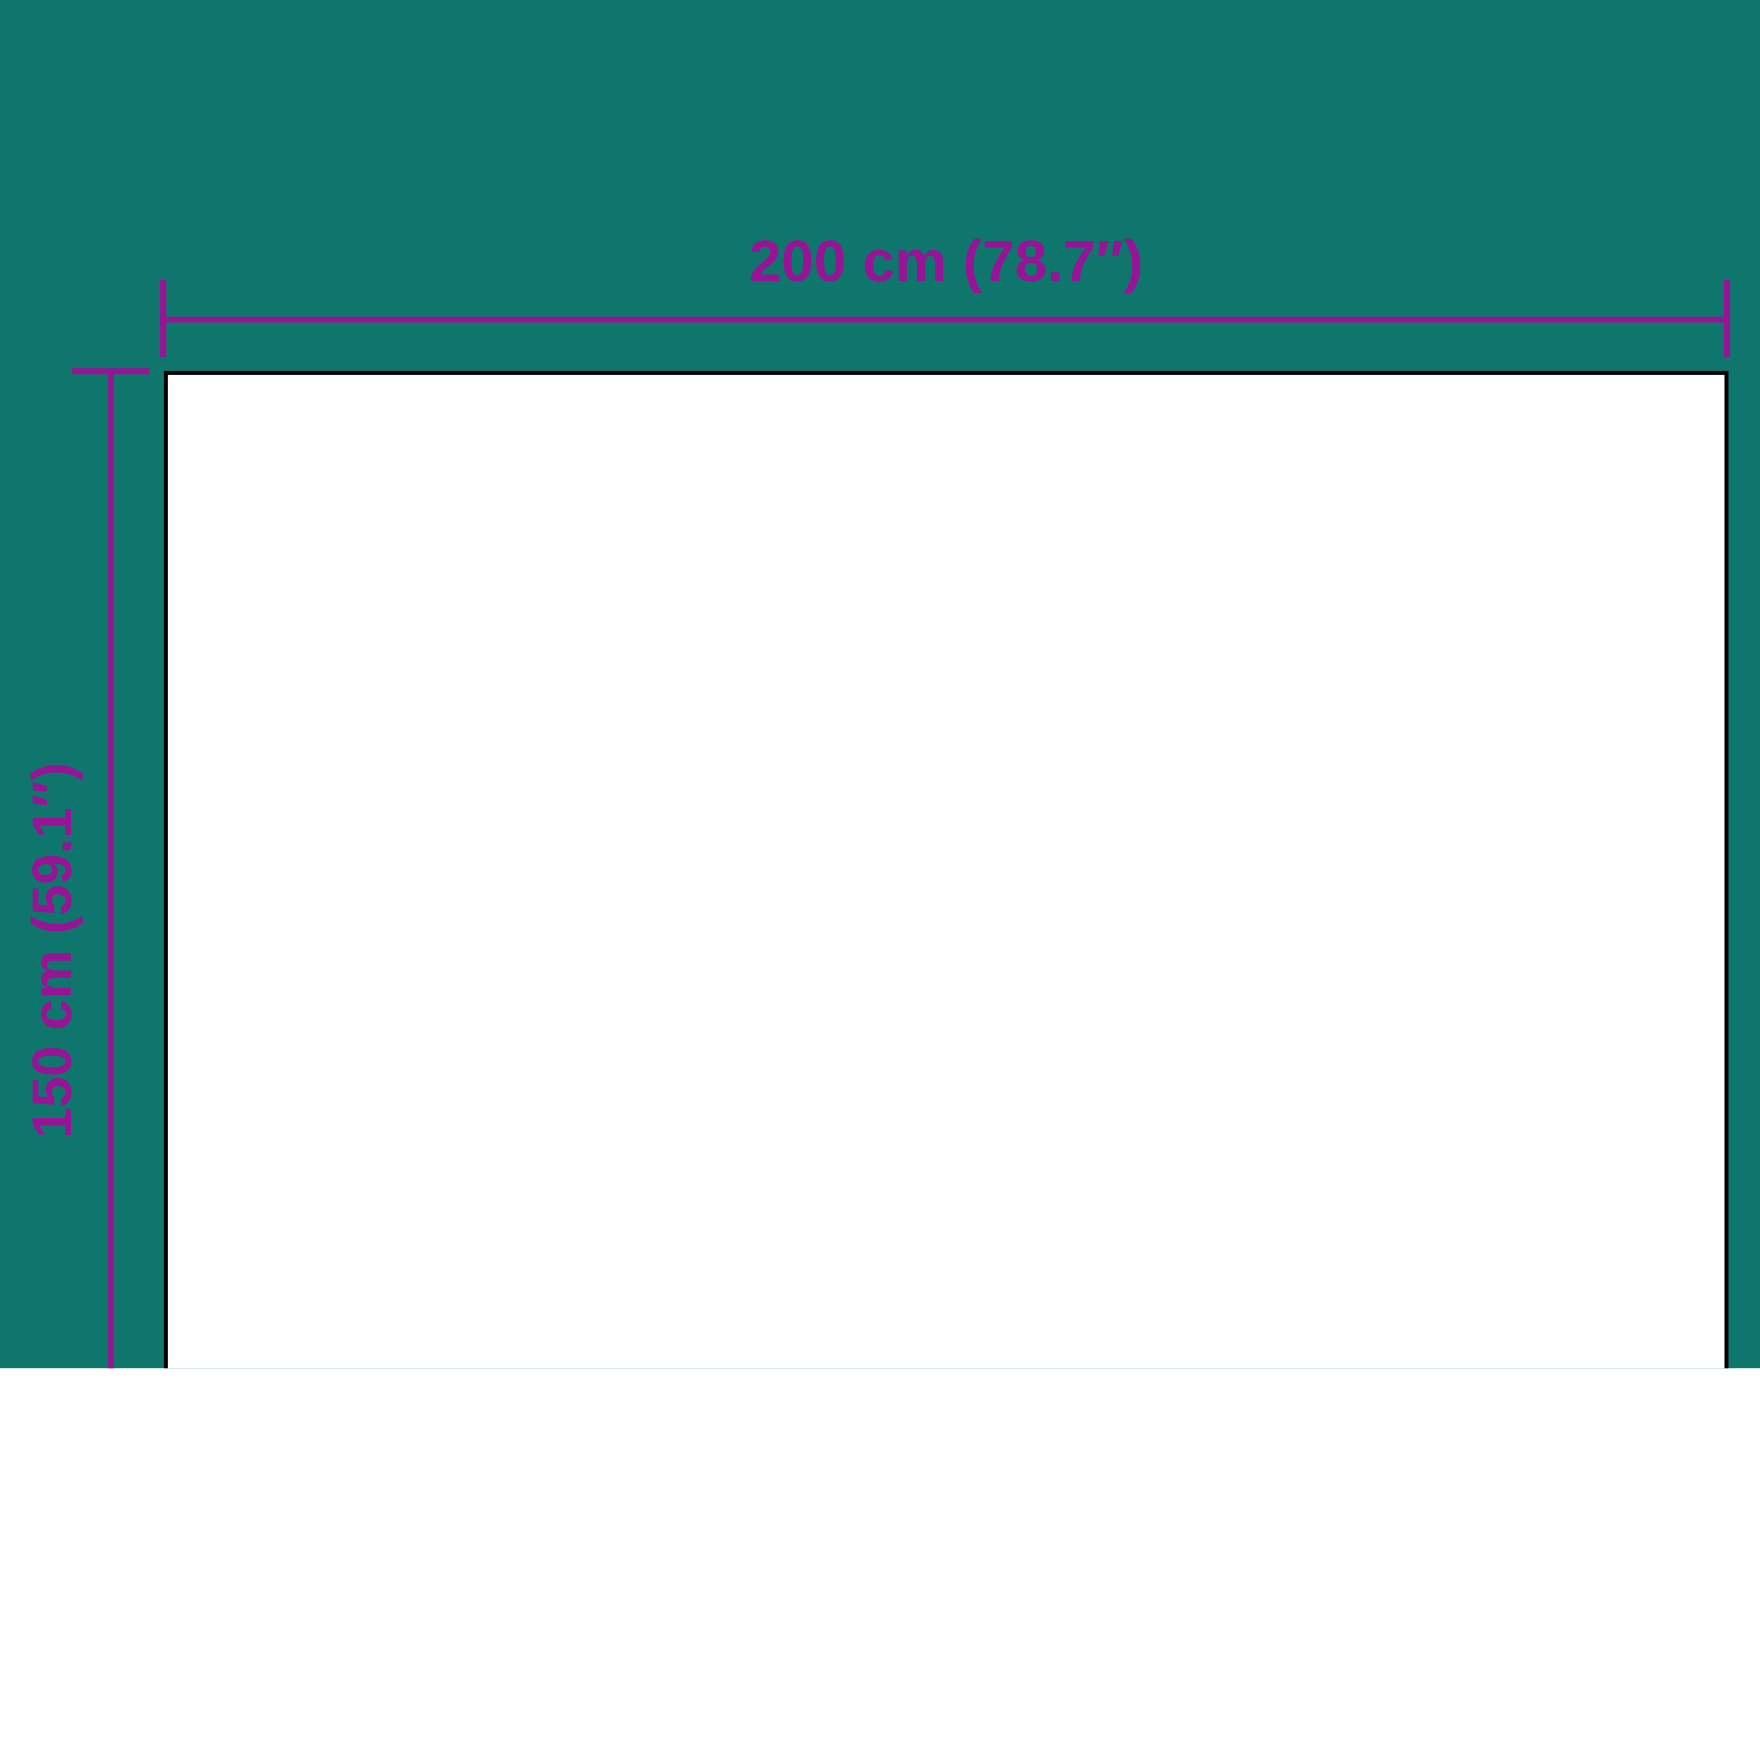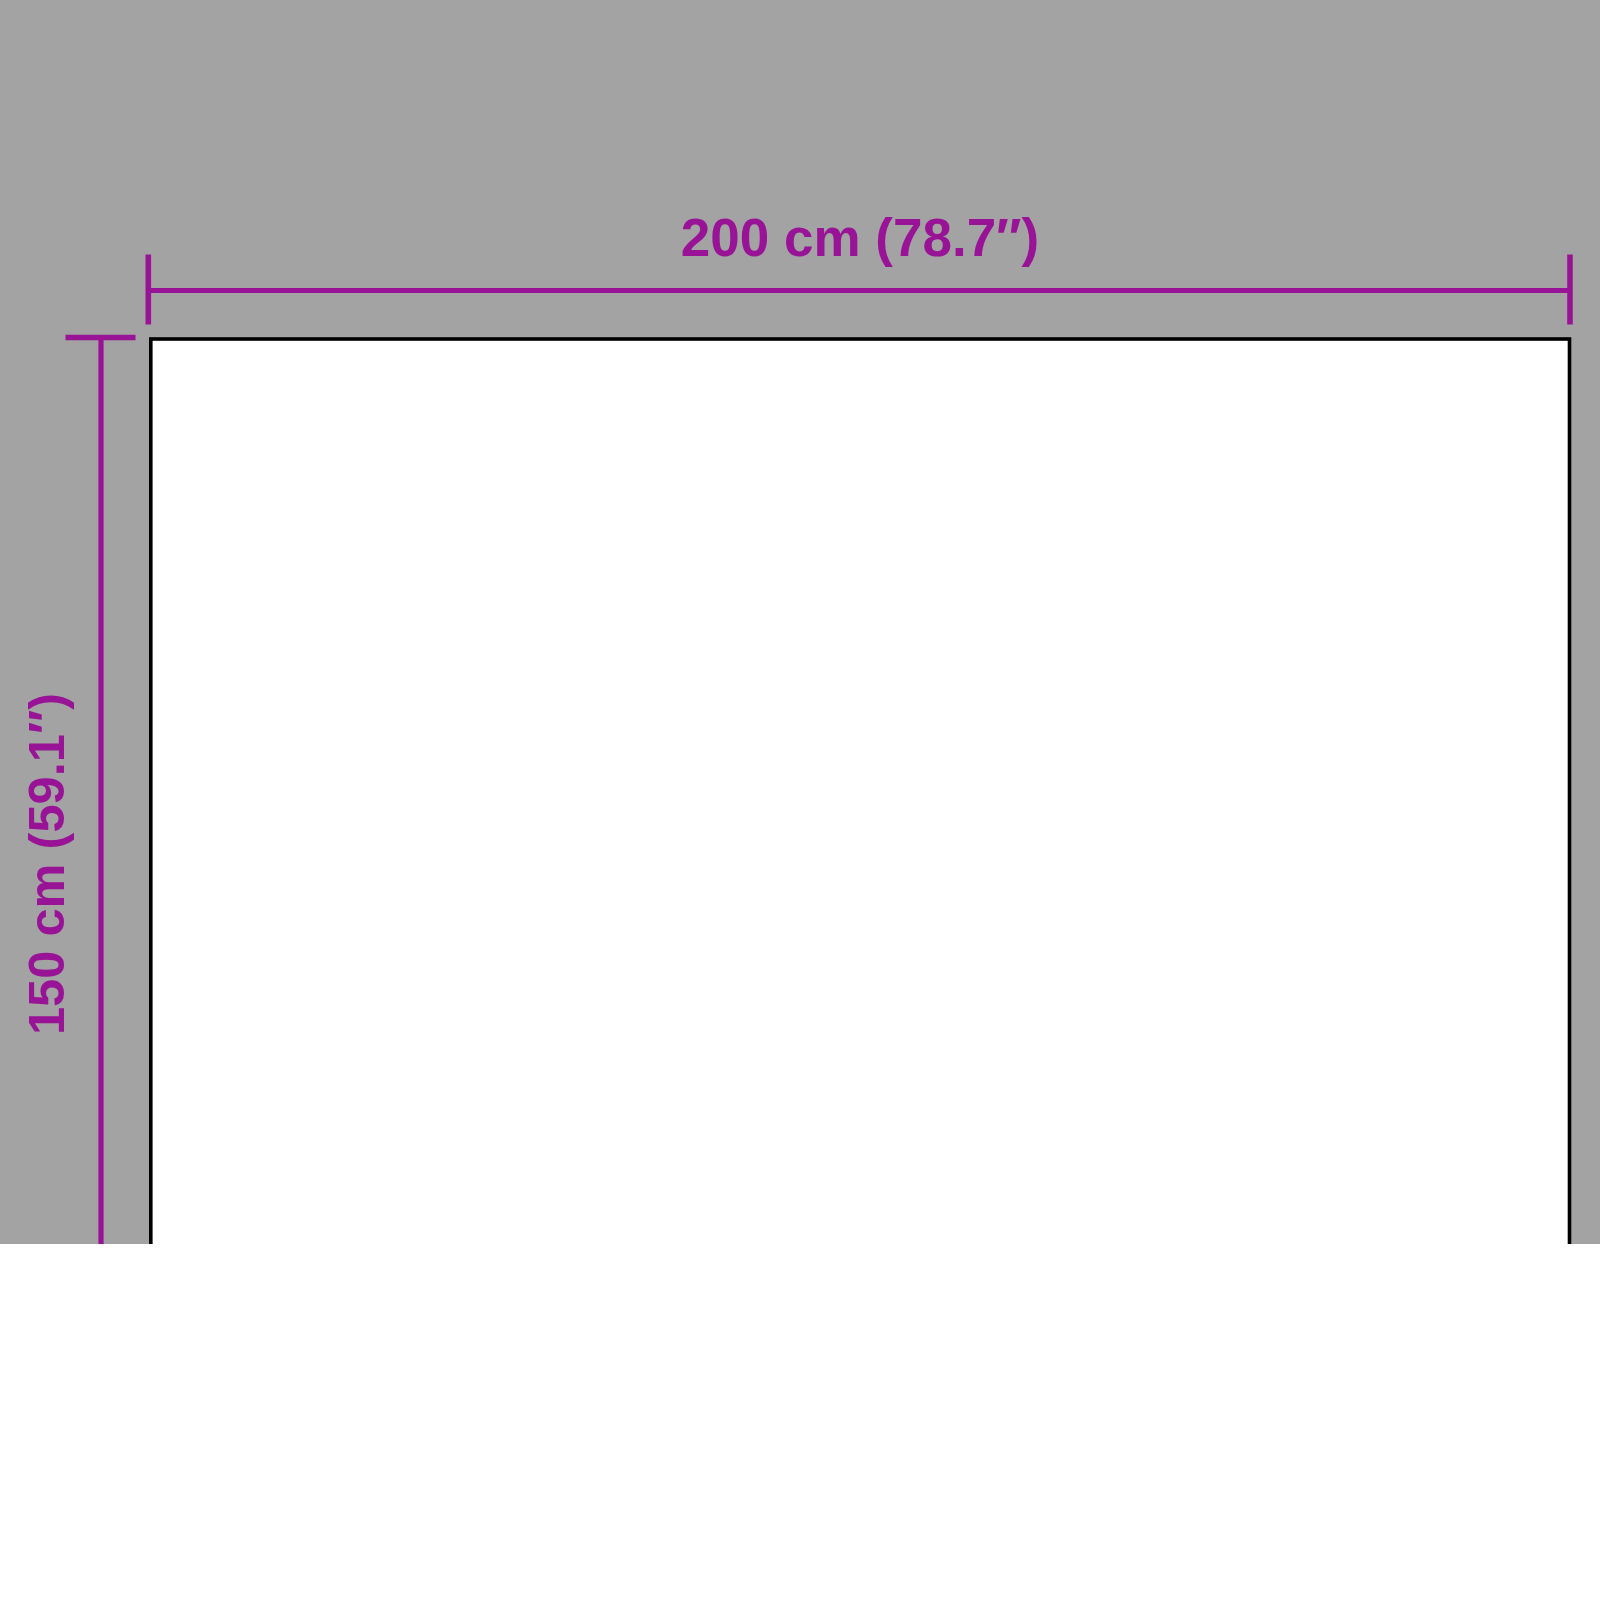--- a/index.html
+++ b/index.html
@@ -1,16 +1,16 @@
 <!DOCTYPE html>
 <html><head>
 <meta charset="utf-8">
 <style>
   html,body{margin:0;padding:0;background:#ffffff;}
-  .canvas{position:relative;width:1600px;height:1244px;background:#a3a3a3;overflow:hidden;}
+  .canvas{position:relative;width:1600px;height:1244px;background:#0f766e;overflow:hidden;}
   svg{position:absolute;left:0;top:0;}
   text{font-family:"Liberation Sans",sans-serif;font-weight:bold;fill:#991396;}
 </style>
 </head>
 <body>
 
 <div class="canvas">
 <svg width="1600" height="1600" viewBox="0 0 1600 1600">
 
   <rect x="150.8" y="339" width="1418.7" height="1035.3" fill="#ffffff" stroke="#000000" stroke-width="3.6"></rect>

